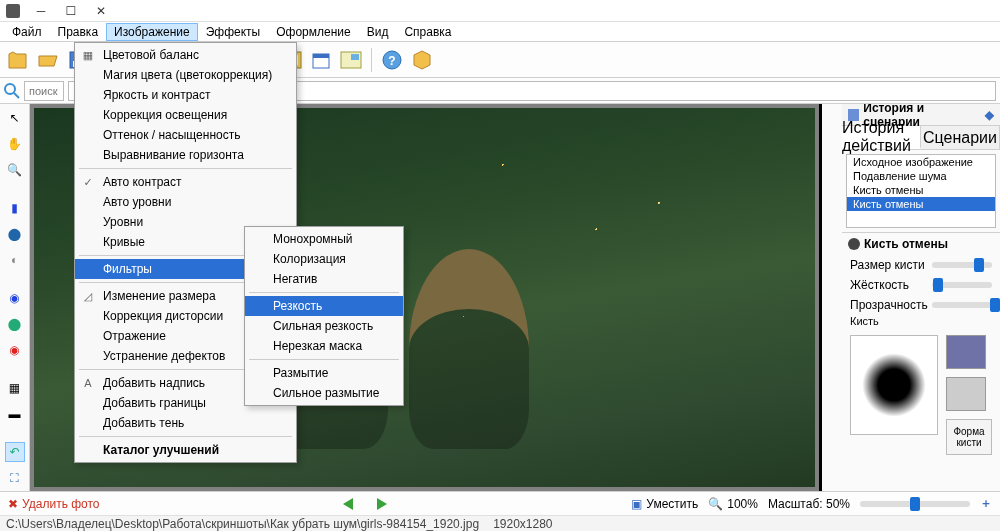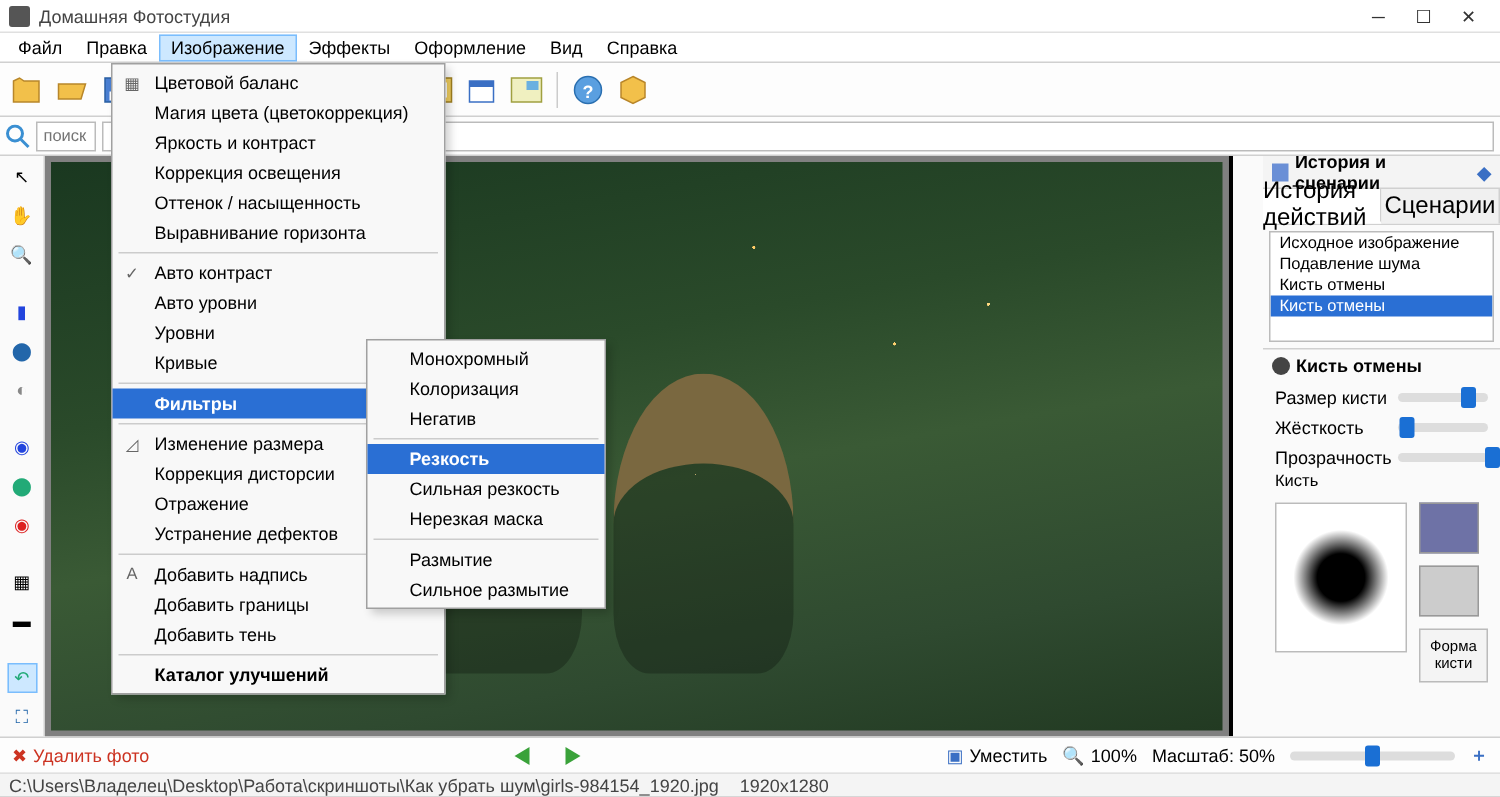--- a/index.html
+++ b/index.html
@@ -64,37 +64,36 @@
 .statusbar .del { color: #c32; cursor: pointer; display:flex; align-items:center; gap:4px; }
 .statusbar .arrow { width: 24px; height: 20px; cursor:pointer; display:flex;align-items:center;justify-content:center;}
 .statusbar .spacer { flex: 1; }
 .statusbar .fit { cursor:pointer; display:flex;align-items:center;gap:4px;}
 .statusbar .zoomslider { width: 110px; height:6px; background:#ddd; border-radius: 3px; position:relative;}
 .statusbar .zoomslider .thumb { position:absolute; left:45%; width:10px; height:14px; background:#1a6fd4; top:-4px; border-radius:2px; }
 .filepath { height: 16px; font-size: 10px; padding: 0 6px; color: #444; background:#f4f4f4; border-top:1px solid #e0e0e0; display:flex; align-items:center; gap: 14px; }
 
 .dropdown { position: absolute; z-index: 100; background: #f8f8f8; border: 1px solid #a0a0a0; box-shadow: 3px 3px 6px rgba(0,0,0,0.2); padding: 2px 0; min-width: 164px; }
 .dropdown .ditem { padding: 3px 24px 3px 28px; cursor: pointer; display: flex; align-items:center; position:relative; }
-.dropdown .ditem.highlight { background: #2a6fd4; color: #fff; font-weight: bold; }
+.dropdown .ditem.highlight { background: #2a6fd4; color: #fff; }
 .dropdown .ditem .arrow-r { position:absolute; right:6px; font-size:10px; }
 .dropdown .ditem .micon { position:absolute; left:6px; width:14px; text-align:center; font-size:11px; color:#666; }
 .dropdown .dsep { height:1px; background:#ccc; margin:3px 4px; }
 .dd-main { top: 42px; left: 74px; }
 .dd-sub { top: 226px; left: 244px; min-width: 120px; }
 .brush-label { font-size:11px; padding: 0 8px 2px; }
 .padbox {flex:1;}
 </style>
 </head>
 <body>
 
 <div class="window">
 
   <div class="titlebar">
     <div class="app-icon"></div>
-    <div class="title">Домашняя Фотостудия</div>
     <div class="winbtn">─</div>
     <div class="winbtn">☐</div>
     <div class="winbtn">✕</div>
   </div>
 
   <div class="menubar">
     <div class="menuitem">Файл</div>
     <div class="menuitem">Правка</div>
     <div class="menuitem active">Изображение</div>
     <div class="menuitem">Эффекты</div>

